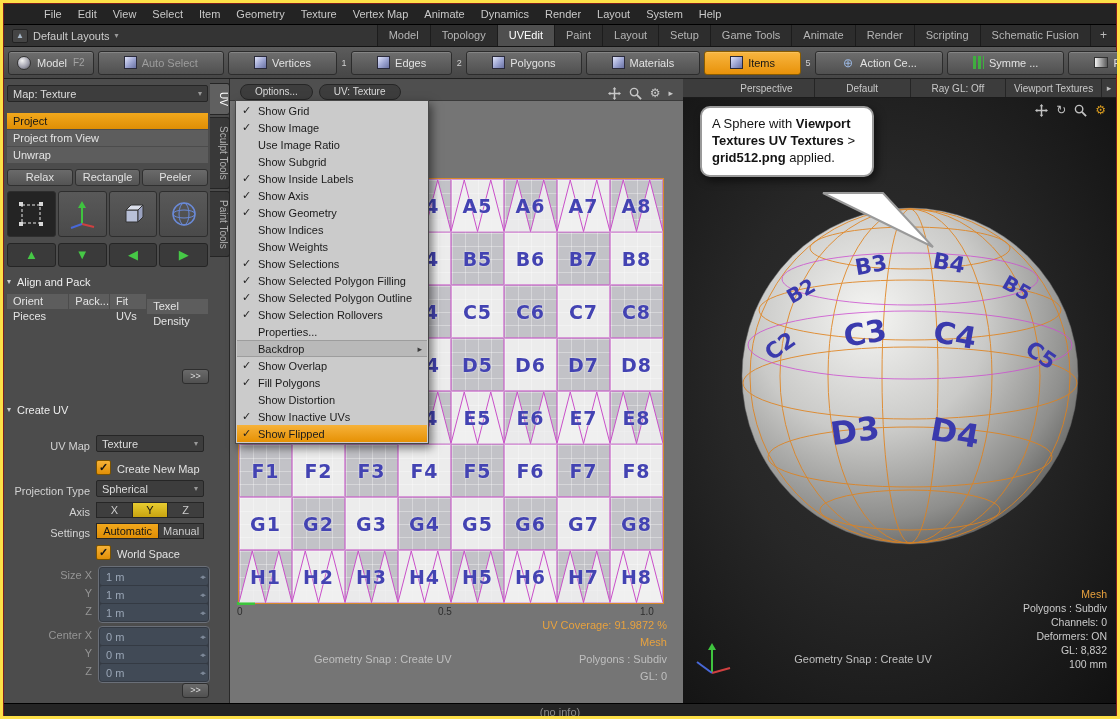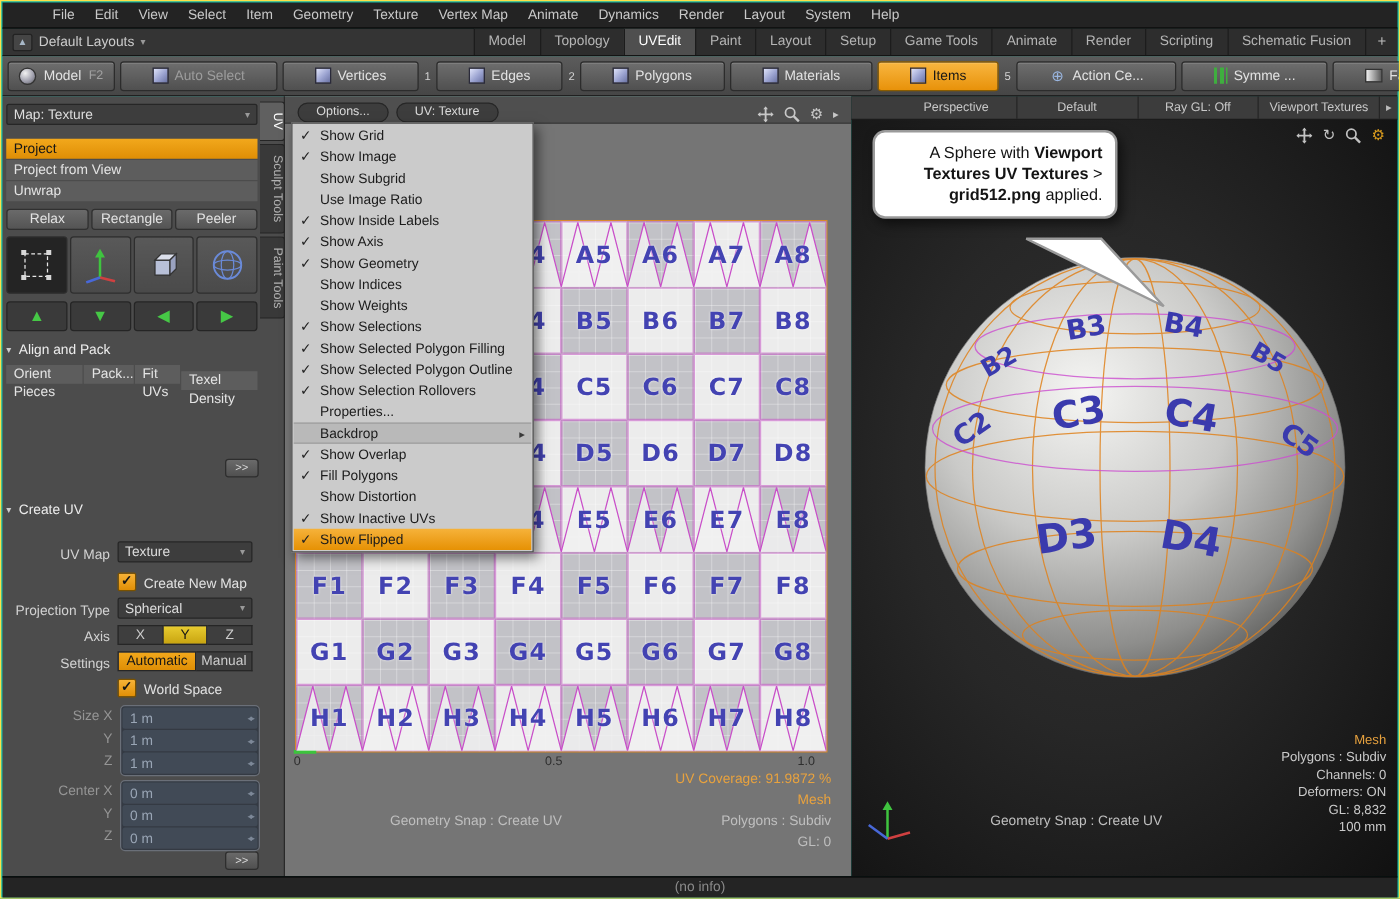--- a/index.html
+++ b/index.html
@@ -1,17 +1,17 @@
 <!DOCTYPE html>
 <html><head>
 <meta charset="utf-8">
 <style>
 *{margin:0;padding:0;box-sizing:border-box;}
 body{background:#666;font-family:"Liberation Sans",sans-serif;}
-#root{position:relative;width:1120px;height:719px;background:#14b8a6;border:1px solid #fde047;overflow:hidden;color:#ddd;}
+#root{position:relative;width:1120px;height:719px;background:#7f1d1d;border:3px solid #fde047;overflow:hidden;color:#ddd;}
 
 
 #menubar{position:absolute;left:1px;top:1px;right:1px;height:21px;background:#232323;display:flex;align-items:center;padding-left:32px;border-bottom:1px solid #000;}
 #app-icon{position:absolute;left:5px;top:4px;width:20px;height:14px;background:linear-gradient(135deg,#4a6a9a,#27365a);border-radius:2px;}
 .mb-item{font-size:11px;color:#c9c9c9;padding:0 8px;line-height:21px;}
 
 
 #layoutbar{position:absolute;left:1px;top:22px;right:1px;height:22px;background:#343434;display:flex;align-items:stretch;border-bottom:1px solid #141414;}
 .lb-left{display:flex;align-items:center;gap:5px;padding:0 8px;font-size:11px;color:#ccc;}
 .lb-up{width:16px;height:14px;background:#454545;border:1px solid #222;border-radius:2px;color:#a8b8c8;font-size:8px;line-height:12px;text-align:center;}
@@ -119,21 +119,21 @@
 .om-item.hl{background:linear-gradient(#f6b23a,#e69104);}
 
 
 #viewport{position:absolute;left:680px;top:76px;right:1px;height:624px;background:radial-gradient(ellipse at 45% 48%,#313131 0%,#272727 45%,#111 100%);overflow:hidden;}
 #vp-header{position:absolute;left:0;top:0;right:0;height:19px;background:#3c3c3c;border-bottom:1px solid #1b1b1b;display:flex;}
 #vp-tabs{display:flex;flex:1;margin-left:36px;}
 .vp-tab{flex:1;font-size:10px;color:#c8c8c8;line-height:19px;text-align:center;border-right:1px solid #252525;white-space:nowrap;overflow:hidden;}
 .vp-arrow{width:14px;line-height:19px;text-align:center;font-size:9px;color:#bbb;}
 #vp-icons{position:absolute;top:24px;right:10px;display:flex;gap:8px;color:#c2c2c2;font-size:12px;align-items:center;z-index:6;}
 .gear-o{color:#d79a1e;}
-#callout{position:absolute;left:17px;top:27px;width:196px;background:#fff;border:2px solid #9a9a9a;border-radius:10px;box-shadow:3px 4px 9px rgba(0,0,0,.55);padding:8px 10px;font-size:13px;color:#141414;text-align:right;line-height:1.3;z-index:5;font-family:"Liberation Sans",sans-serif;}
+#callout{position:absolute;left:17px;top:27px;width:174px;background:#fff;border:2px solid #9a9a9a;border-radius:10px;box-shadow:3px 4px 9px rgba(0,0,0,.55);padding:8px 10px;font-size:13px;color:#141414;text-align:left;line-height:1.3;z-index:5;font-family:"Liberation Sans",sans-serif;}
 #callout-tail{position:absolute;left:138px;top:112px;z-index:4;}
 #vp-snap{position:absolute;left:60px;top:574px;width:240px;text-align:center;font-size:11px;color:#bfbfbf;}
 #vp-info{position:absolute;right:9px;top:508px;text-align:right;font-size:10.5px;color:#cacaca;line-height:14px;}
 #vp-info .mesh{color:#e8a23e;}
 #axis-gizmo{position:absolute;left:6px;top:556px;}
 
 
 #bottombar{position:absolute;left:1px;top:700px;right:1px;height:18px;background:#242424;border-top:1px solid #000;text-align:center;font-size:11px;color:#8a8a8a;line-height:17px;}
 </style>
 </head>
@@ -644,25 +644,25 @@
       <div class="om-item">
         <span class="om-check">✓</span>
         <span class="om-label">Show Grid</span>
       </div>
       <div class="om-item">
         <span class="om-check">✓</span>
         <span class="om-label">Show Image</span>
       </div>
       <div class="om-item">
         <span class="om-check"></span>
+        <span class="om-label">Use Image Ratio</span>
+      </div>
+      <div class="om-item">
+        <span class="om-check"></span>
         <span class="om-label">Show Subgrid</span>
-      </div>
-      <div class="om-item">
-        <span class="om-check"></span>
-        <span class="om-label">Use Image Ratio</span>
       </div>
       <div class="om-item">
         <span class="om-check">✓</span>
         <span class="om-label">Show Inside Labels</span>
       </div>
       <div class="om-item">
         <span class="om-check">✓</span>
         <span class="om-label">Show Axis</span>
       </div>
       <div class="om-item">

